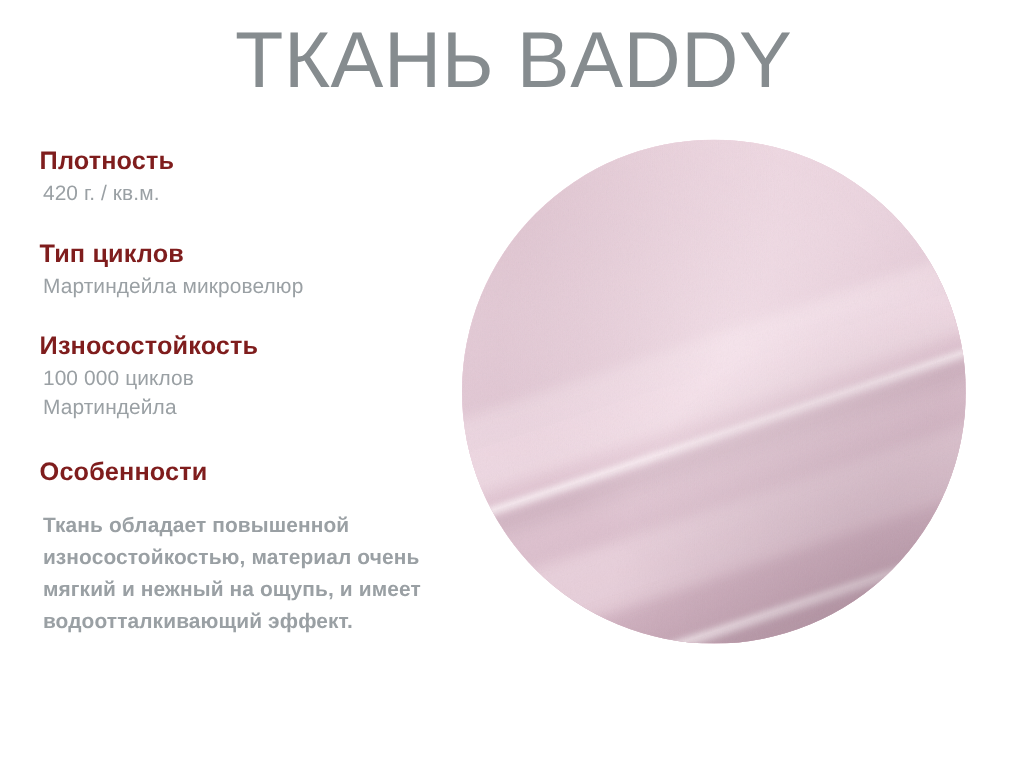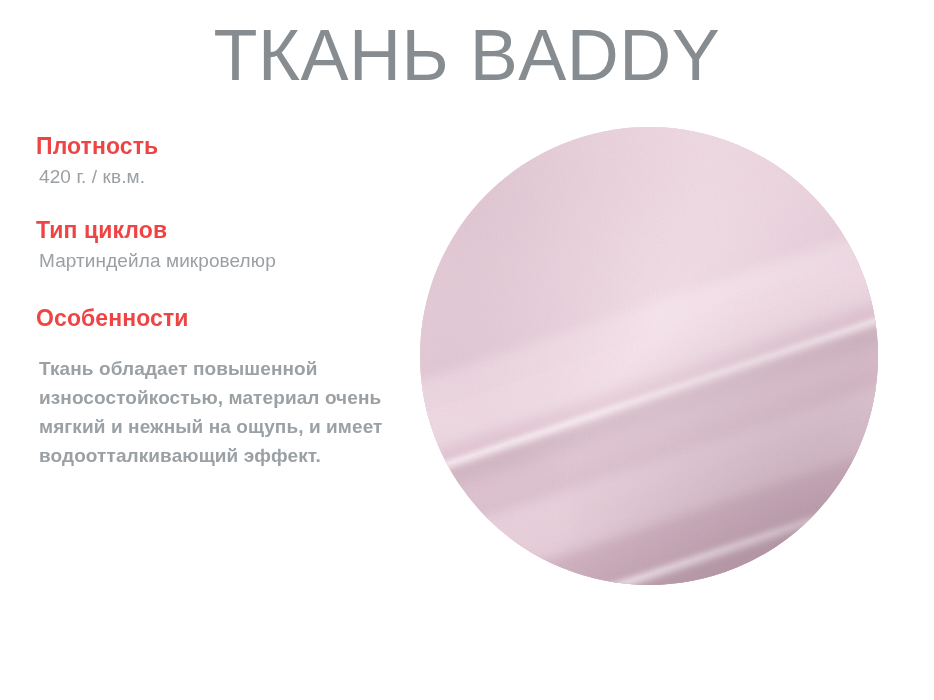--- a/index.html
+++ b/index.html
@@ -52,21 +52,21 @@
     margin-bottom: 26px;
   }
   .spec-block:last-child {
     margin-bottom: 0;
   }
 
   .spec-heading {
     font-size: 23px;
     line-height: 29px;
     font-weight: bold;
-    color: #ef4444;
+    color: #7f1d1d;
     letter-spacing: 0.1px;
     margin: 0 0 3px 0;
   }
 
   .spec-value {
     font-size: 19px;
     line-height: 26px;
     font-weight: 400;
     color: #9aa0a4;
     letter-spacing: 0.1px;
@@ -116,20 +116,25 @@
     <div class="spec-block">
       <p class="spec-heading">Плотность</p>
       <p class="spec-value">420 г. / кв.м.</p>
     </div>
 
     <div class="spec-block">
       <p class="spec-heading">Тип циклов</p>
       <p class="spec-value">Мартиндейла микровелюр</p>
     </div>
 
+    <div class="spec-block">
+      <p class="spec-heading">Износостойкость</p>
+      <p class="spec-value">100 000 циклов
+Мартиндейла</p>
+    </div>
 
     <div class="spec-block features">
       <p class="spec-heading">Особенности</p>
       <p class="spec-value">Ткань обладает повышенной износостойкостью, материал очень мягкий и нежный на ощупь, и имеет водоотталкивающий эффект.</p>
     </div>
 
   </div>
 
   <div class="fabric-circle">
     <svg viewBox="0 0 458 458" preserveAspectRatio="xMidYMid slice">

